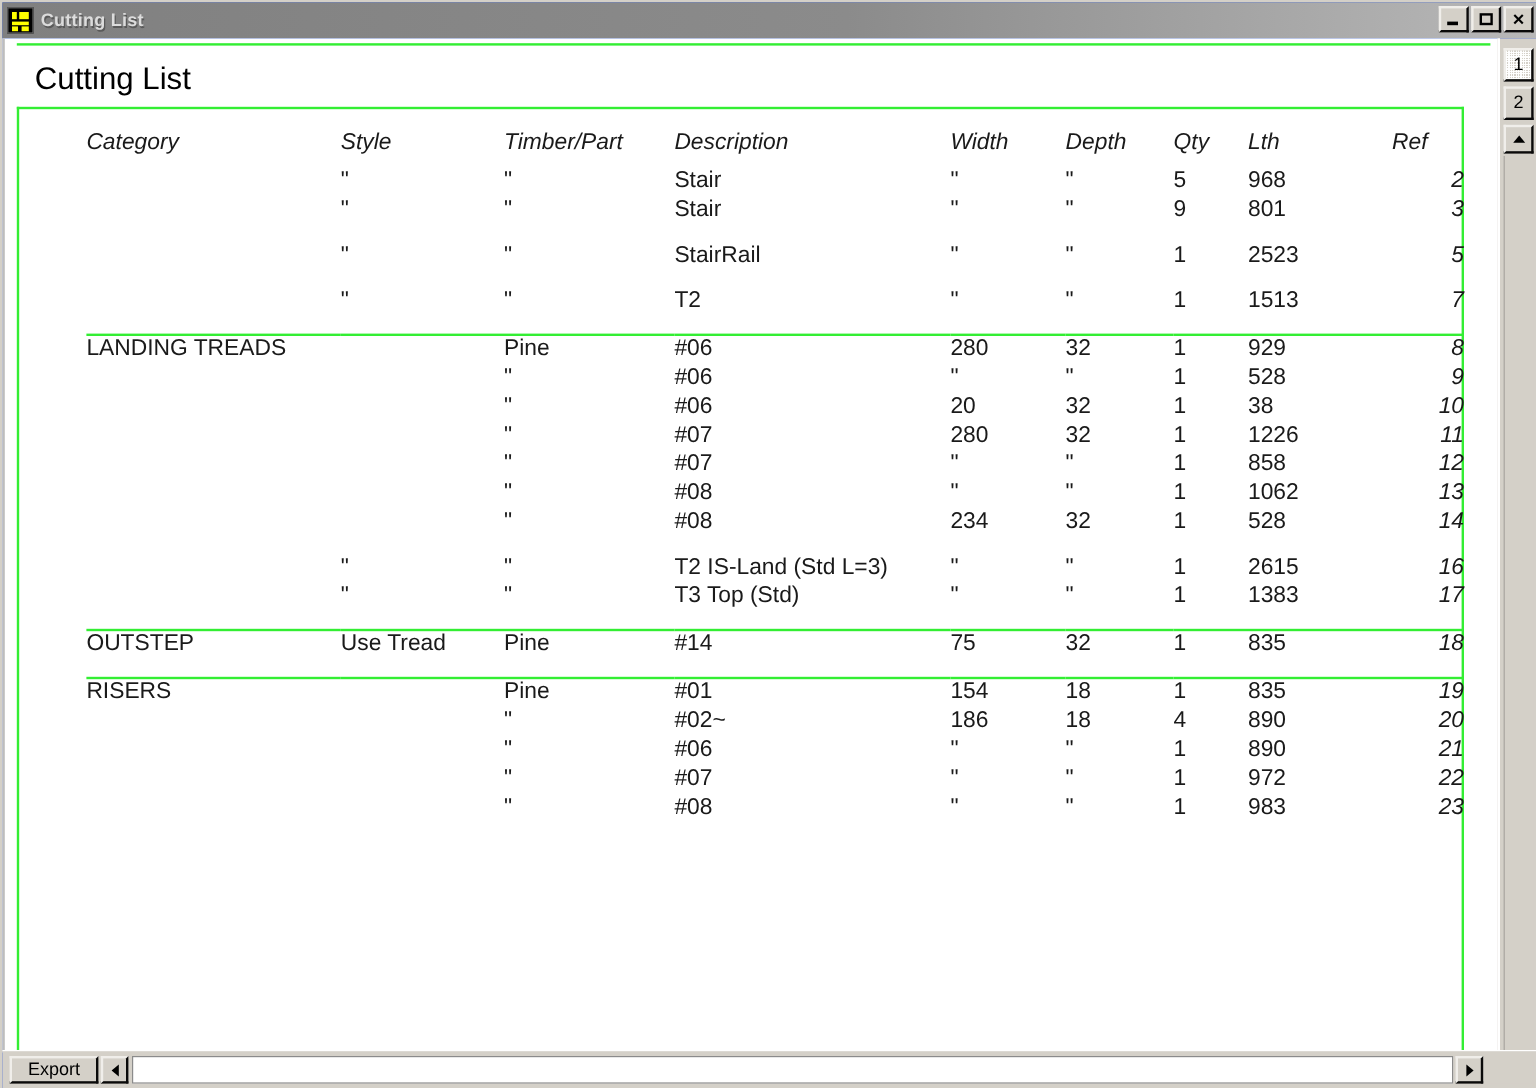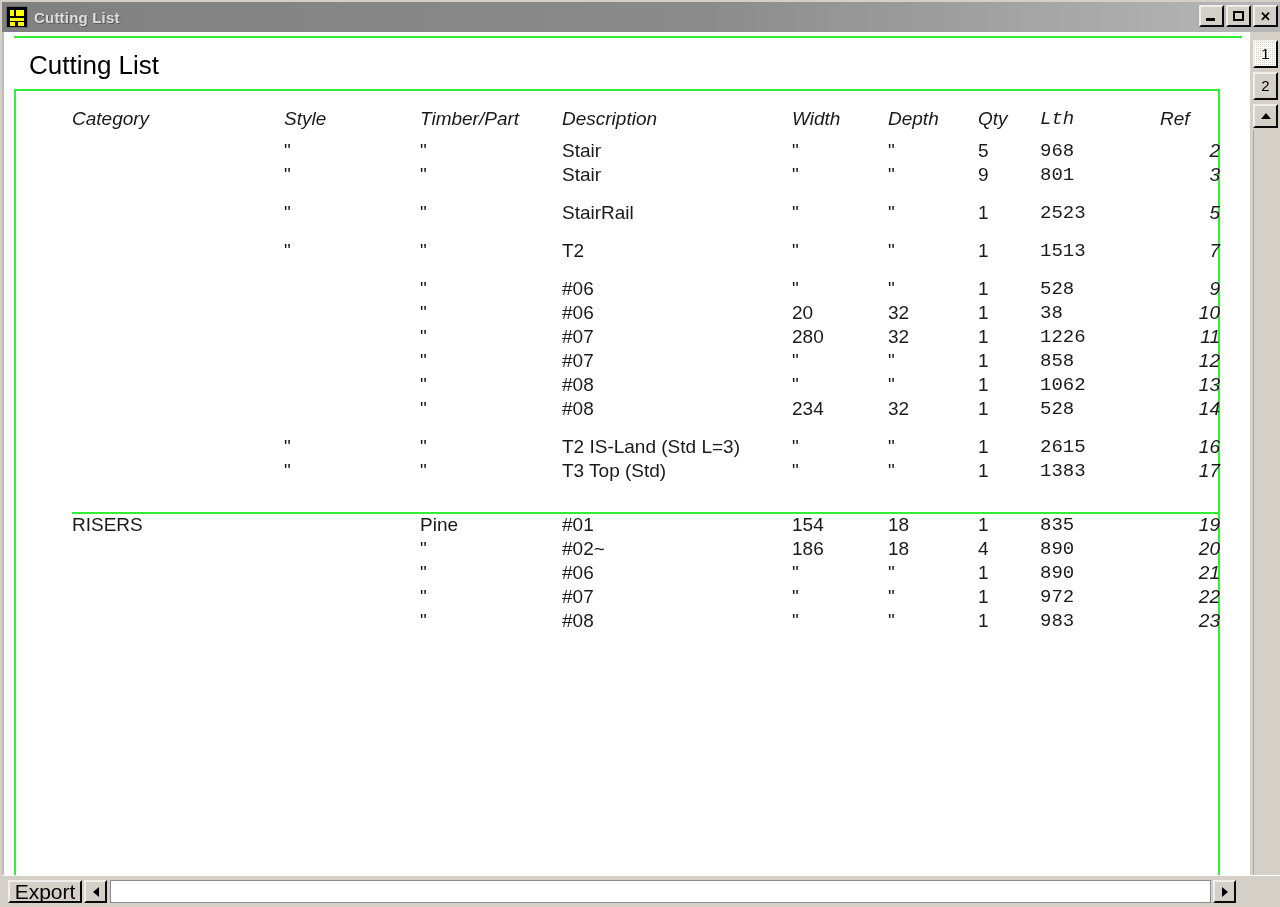--- a/index.html
+++ b/index.html
@@ -164,21 +164,21 @@
     vertical-align: top;
     white-space: nowrap;
   }
   .c-category { width: 212px; margin-left: 40px; }
   .c-style    { width: 136px; }
   .c-timber   { width: 142px; }
   .c-desc     { width: 230px; }
   .c-width    { width: 96px; }
   .c-depth    { width: 90px; }
   .c-qty      { width: 62px; margin-top: 20px; }
-  .c-lth      { width: 120px; font-family: Liberation Mono, monospace; }
+  .c-lth      { width: 120px; }
   .c-ref      { width: 60px; text-align: right; }
 
   th.c-ref { text-align: right; }
   td.c-ref { font-style: italic; text-align: right; }
 
   tr.group-start > td {
     padding-top: 11px;
   }
   tr.group-start > td.sep {
     border-top: 2px solid #33ee33;
@@ -260,21 +260,21 @@
   }
   #export-button {
     position: absolute;
     left: 6px; top: 4px;
     width: 74px; height: 23px;
     box-sizing: border-box;
     border: 2px outset #f0eeea;
     border-right-color: #5f5f5f;
     border-bottom-color: #5f5f5f;
     background: #d4d0c8;
-    font-size: 21px;
+    font-size: 15px;
     line-height: 19px;
     text-align: center;
     color: #000;
     cursor: default;
   }
   .h-arrow-btn {
     position: absolute;
     top: 4px;
     width: 23px; height: 23px;
     box-sizing: border-box;
@@ -418,20 +418,31 @@
             <td class="c-desc">T2</td>
             <td class="c-width">"</td>
             <td class="c-depth">"</td>
             <td class="c-qty">1</td>
             <td class="c-lth">1513</td>
             <td class="c-ref">7</td>
           </tr>
           <tr>
             <td colspan="9" style="height: 14px;"></td>
           </tr>
+          <tr class="group-start">
+            <td class="c-category sep">LANDING TREADS</td>
+            <td class="c-style sep"></td>
+            <td class="c-timber sep">Pine</td>
+            <td class="c-desc sep">#06</td>
+            <td class="c-width sep">280</td>
+            <td class="c-depth sep">32</td>
+            <td class="c-qty sep">1</td>
+            <td class="c-lth sep">929</td>
+            <td class="c-ref sep">8</td>
+          </tr>
           <tr>
             <td class="c-category"></td>
             <td class="c-style"></td>
             <td class="c-timber">"</td>
             <td class="c-desc">#06</td>
             <td class="c-width">"</td>
             <td class="c-depth">"</td>
             <td class="c-qty">1</td>
             <td class="c-lth">528</td>
             <td class="c-ref">9</td>
@@ -511,20 +522,31 @@
             <td class="c-timber">"</td>
             <td class="c-desc">T3 Top (Std)</td>
             <td class="c-width">"</td>
             <td class="c-depth">"</td>
             <td class="c-qty">1</td>
             <td class="c-lth">1383</td>
             <td class="c-ref">17</td>
           </tr>
           <tr>
             <td colspan="9" style="height: 14px;"></td>
+          </tr>
+          <tr class="group-start">
+            <td class="c-category sep">OUTSTEP</td>
+            <td class="c-style sep">Use Tread</td>
+            <td class="c-timber sep">Pine</td>
+            <td class="c-desc sep">#14</td>
+            <td class="c-width sep">75</td>
+            <td class="c-depth sep">32</td>
+            <td class="c-qty sep">1</td>
+            <td class="c-lth sep">835</td>
+            <td class="c-ref sep">18</td>
           </tr>
           <tr>
             <td colspan="9" style="height: 14px;"></td>
           </tr>
           <tr class="group-start">
             <td class="c-category sep">RISERS</td>
             <td class="c-style sep"></td>
             <td class="c-timber sep">Pine</td>
             <td class="c-desc sep">#01</td>
             <td class="c-width sep">154</td>

